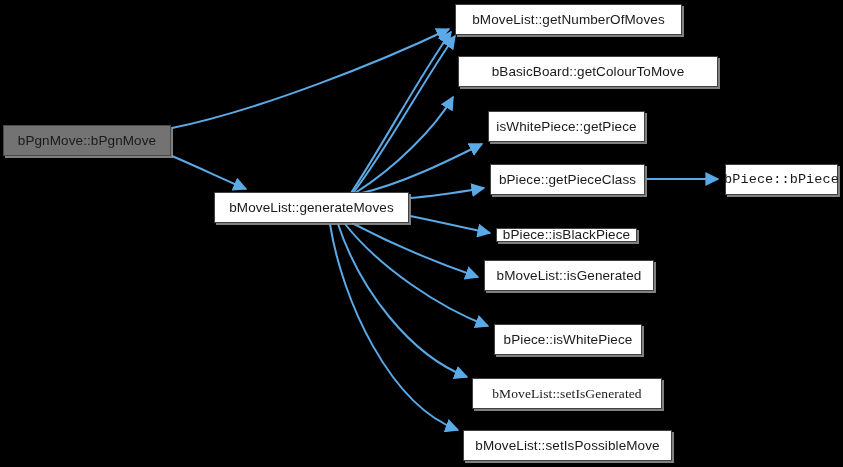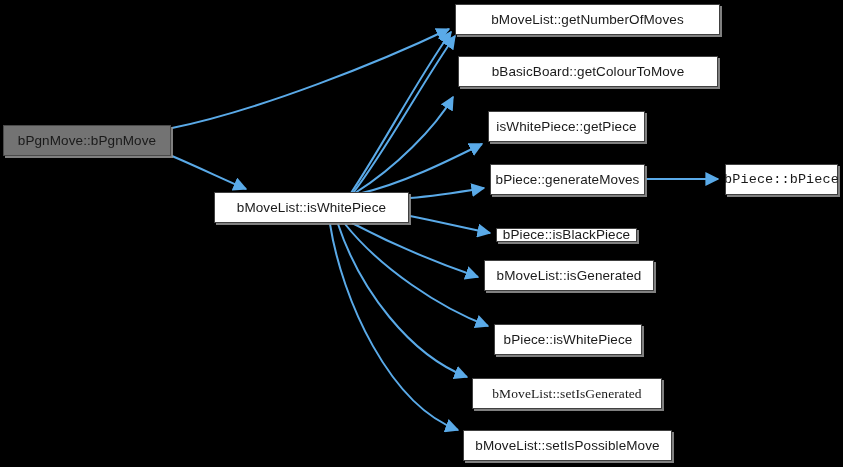--- a/index.html
+++ b/index.html
@@ -69,33 +69,33 @@
       <path d="M 345,224 C 380,268 440,308 488,326" fill="none" stroke="#5aaae8" stroke-width="2" marker-end="url(#arrowhead)"></path>
       <path d="M 338,224 C 360,290 410,355 467,377" fill="none" stroke="#5aaae8" stroke-width="2" marker-end="url(#arrowhead)"></path>
       <path d="M 330,224 C 342,300 390,405 458,430" fill="none" stroke="#5aaae8" stroke-width="2" marker-end="url(#arrowhead)"></path>
       <path d="M 646,179 C 670,179 695,179 718,179" fill="none" stroke="#5aaae8" stroke-width="2" marker-end="url(#arrowhead)"></path>
     </svg>
   <div id="nodes-layer">
       <div class="node-box current" style="left: 3px; top: 125px; width: 168px; height: 31px;">
         <span class="node-label">bPgnMove::bPgnMove</span>
       </div>
       <div class="node-box" style="left: 214px; top: 192px; width: 195px; height: 31px;">
-        <span class="node-label">bMoveList::isWhitePiece</span>
+        <span class="node-label">bMoveList::generateMoves</span>
       </div>
-      <div class="node-box" style="left: 455px; top: 4px; width: 265px; height: 31px;">
+      <div class="node-box" style="left: 455px; top: 4px; width: 227px; height: 31px;">
         <span class="node-label">bMoveList::getNumberOfMoves</span>
       </div>
       <div class="node-box" style="left: 458px; top: 56px; width: 260px; height: 31px; justify-content: center;">
         <span class="node-label">bBasicBoard::getColourToMove</span>
       </div>
       <div class="node-box" style="left: 488px; top: 111px; width: 157px; height: 31px;">
         <span class="node-label">isWhitePiece::getPiece</span>
       </div>
       <div class="node-box" style="left: 490px; top: 164px; width: 155px; height: 31px;">
-        <span class="node-label">bPiece::generateMoves</span>
+        <span class="node-label">bPiece::getPieceClass</span>
       </div>
       <div class="node-box" style="left: 496px; top: 218px; width: 141px; height: 14px; margin-top: 10px;">
         <span class="node-label">bPiece::isBlackPiece</span>
       </div>
       <div class="node-box" style="left: 484px; top: 260px; width: 170px; height: 31px;">
         <span class="node-label">bMoveList::isGenerated</span>
       </div>
       <div class="node-box" style="left: 494px; top: 324px; width: 148px; height: 31px;">
         <span class="node-label">bPiece::isWhitePiece</span>
       </div>

